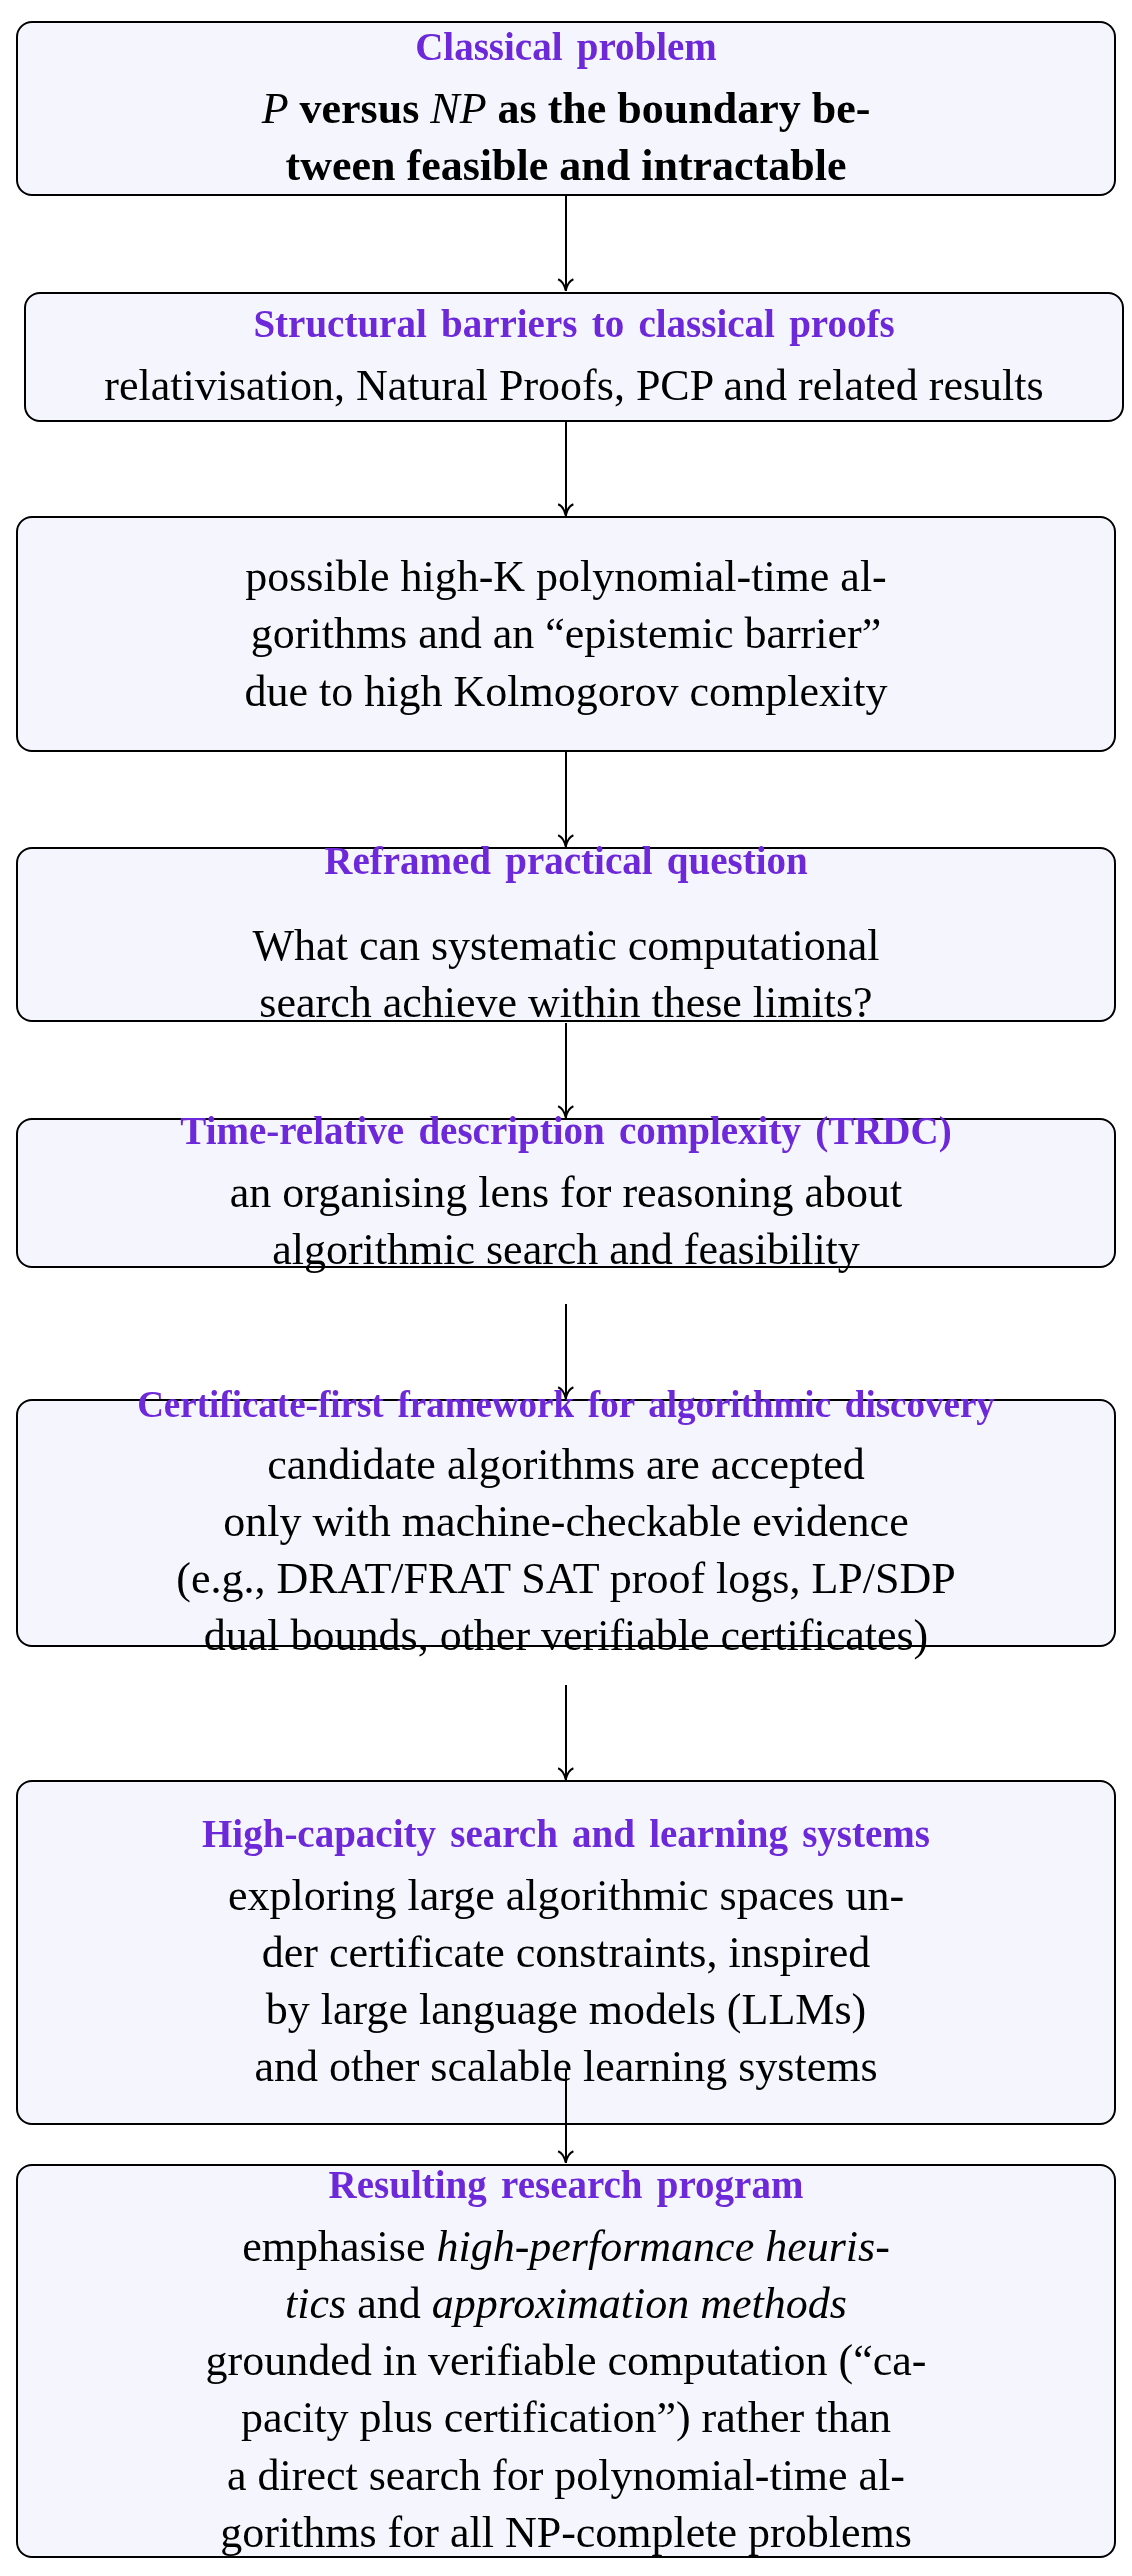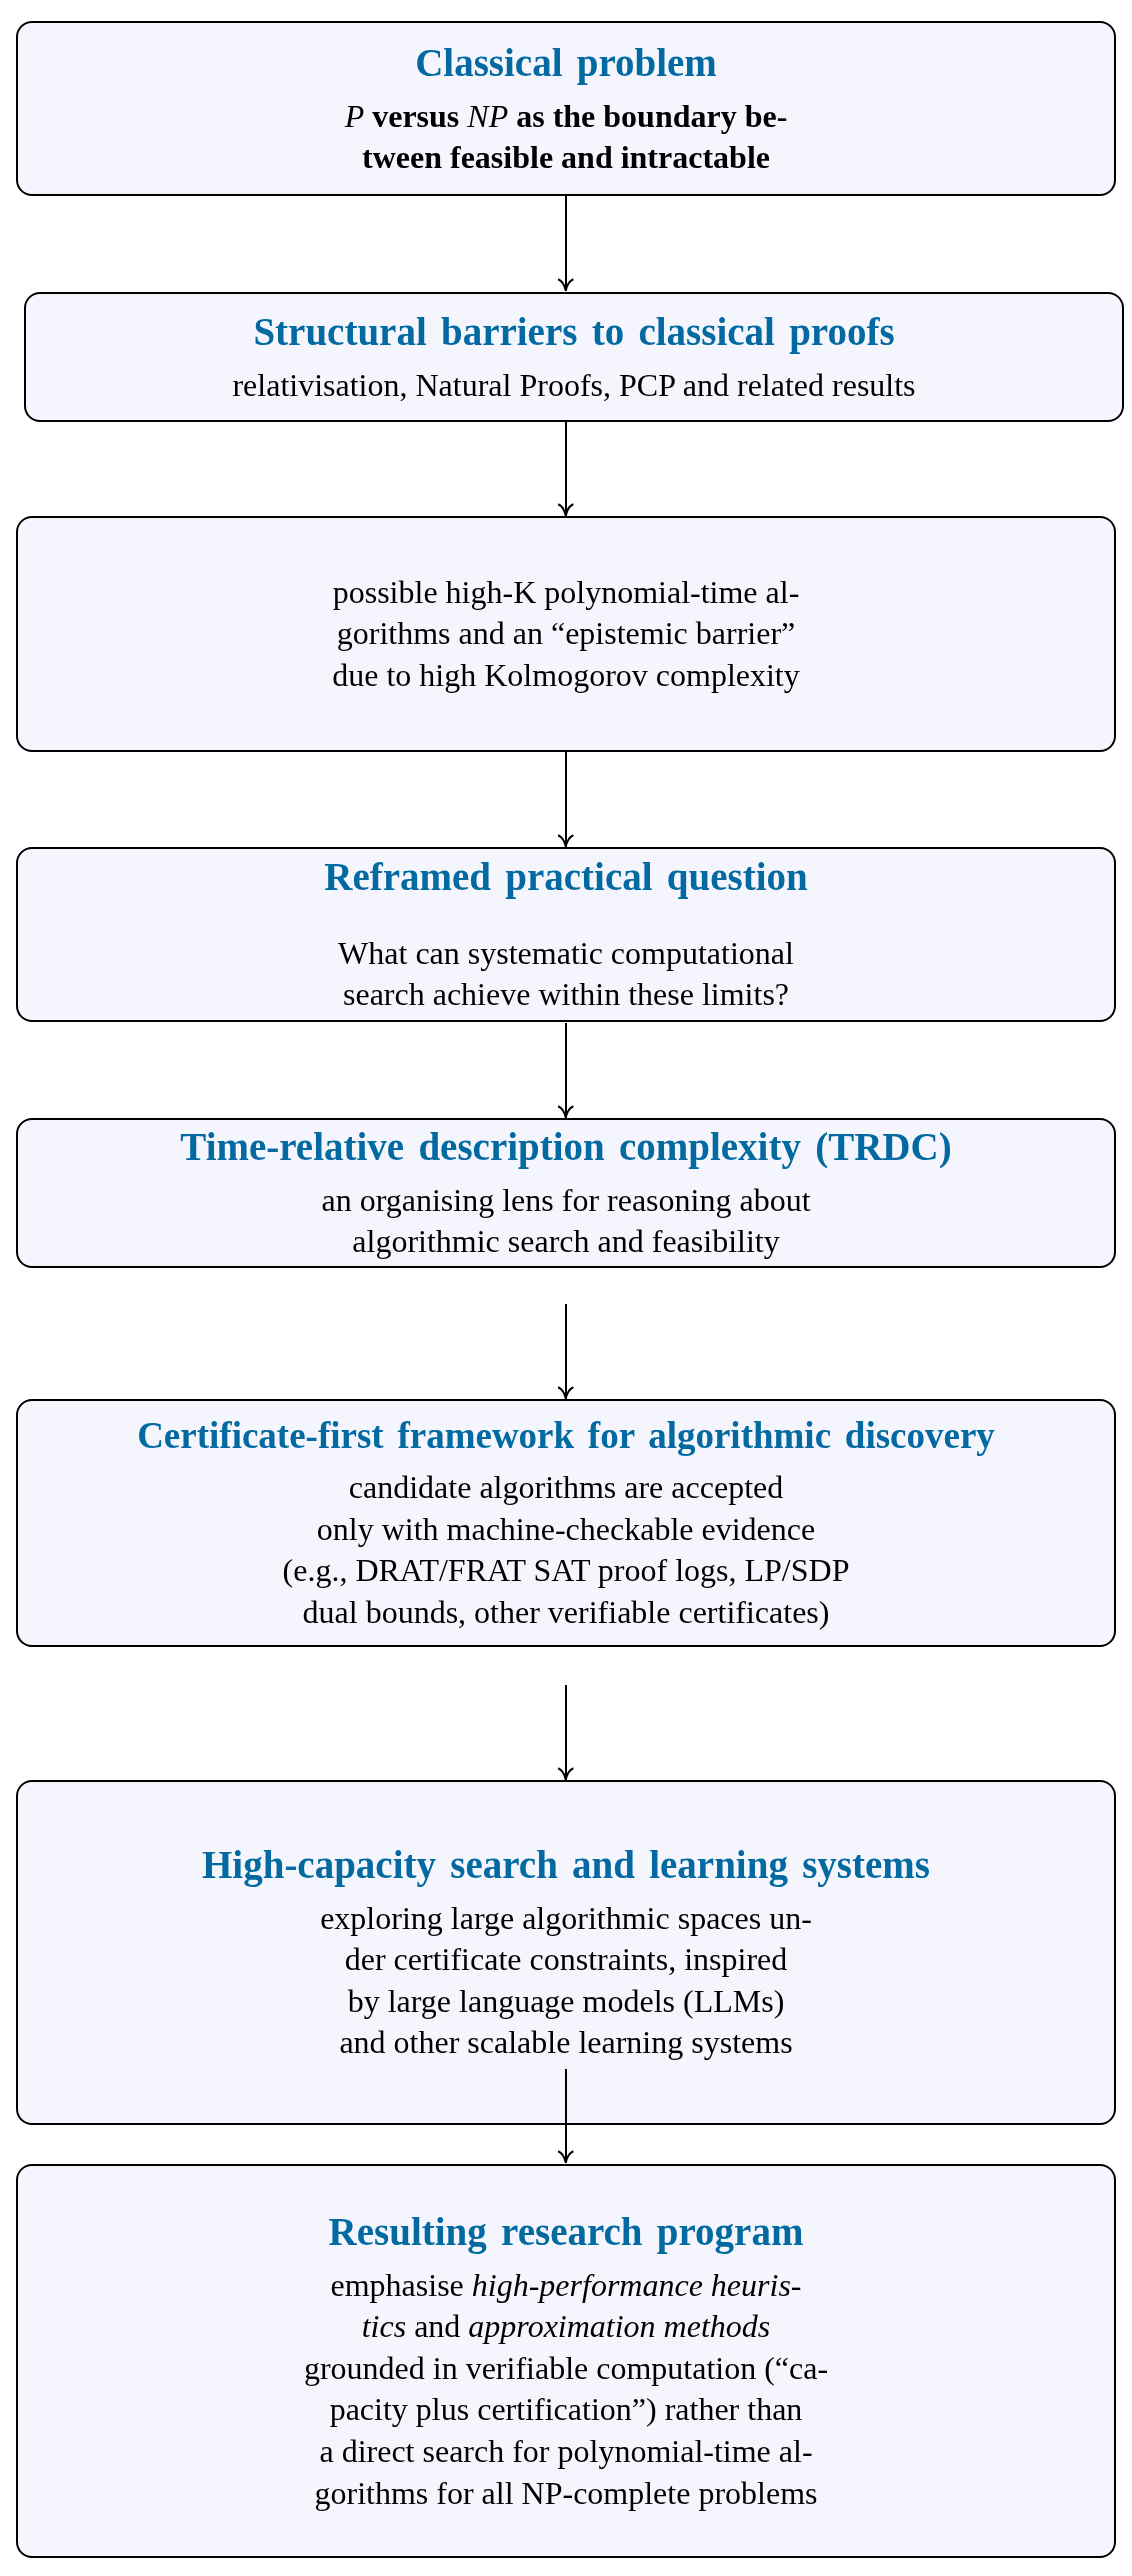--- a/index.html
+++ b/index.html
@@ -4,22 +4,22 @@
 <style>
   html, body { margin: 0; padding: 0; background: #ffffff; }
   body { width: 1133px; height: 2576px; position: relative; overflow: hidden;
          font-family: "Liberation Serif", "DejaVu Serif", serif; color: #000; }
   .node {
     position: absolute; left: 16px; width: 1100px; box-sizing: border-box;
     border: 2.3px solid #000; border-radius: 16px; background: #F5F6FD;
     display: flex; flex-direction: column; align-items: center; justify-content: center;
     text-align: center; padding: 0 22.6px;
   }
-  .node-title { color: #0369a1; font-weight: bold; font-size: 39px; line-height: 1.25; margin-bottom: 8px; word-spacing: 4.5px; }
-  .node-body { font-size: 32px; line-height: 1.3; }
+  .node-title { color: #6d28d9; font-weight: bold; font-size: 39px; line-height: 1.25; margin-bottom: 8px; word-spacing: 4.5px; }
+  .node-body { font-size: 44px; line-height: 1.3; }
   .node-body .line { display: block; white-space: nowrap; }
   .bold { font-weight: bold; }
   .it { font-style: italic; }
   .math { font-style: italic; font-weight: normal; }
   .arrow { position: absolute; left: 565px; width: 1.7px; background: #000; }
   .arrow-head { position: absolute; left: -8px; bottom: -1.1px; width: 17.5px; height: 14.7px; }
 </style>
 </head>
 <body>
 

